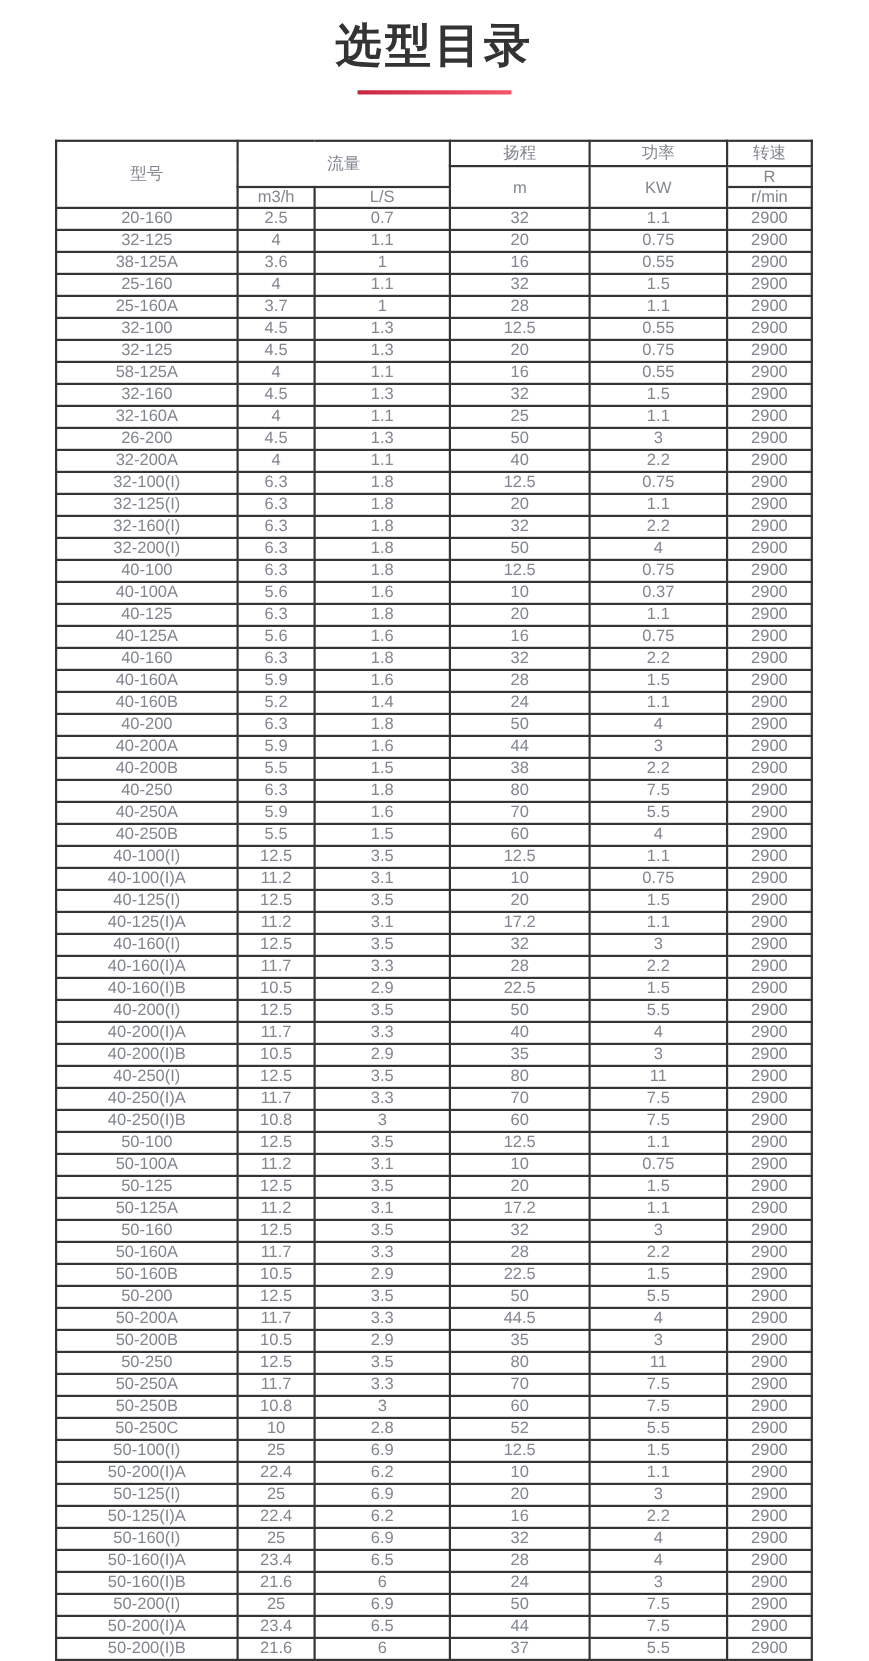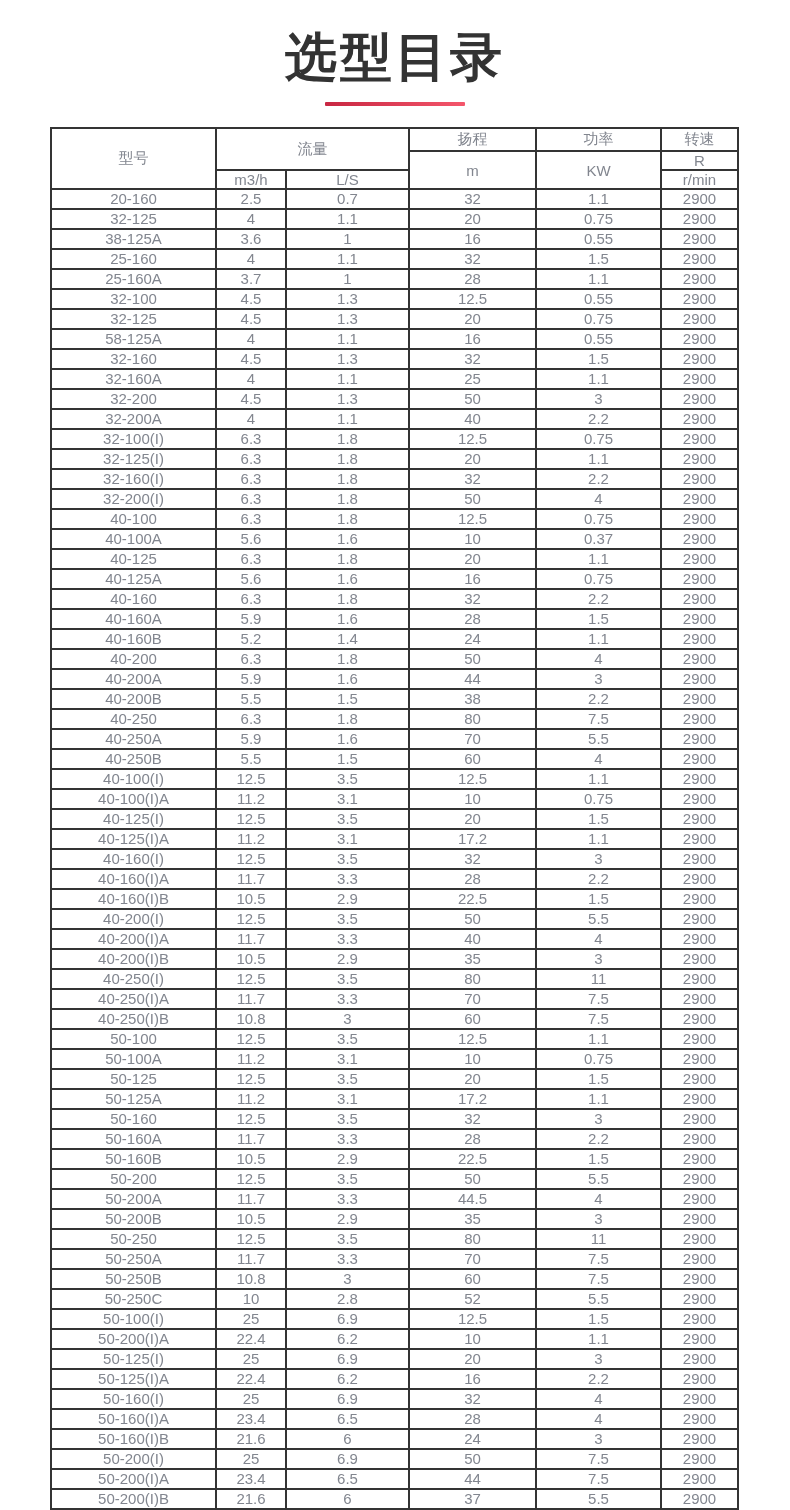--- a/index.html
+++ b/index.html
@@ -5,26 +5,26 @@
   html, body {
     margin: 0;
     padding: 0;
     width: 790px;
     height: 1510px;
     background: #ffffff;
     overflow: hidden;
     font-family: "Liberation Sans", "DejaVu Sans", sans-serif;
   }
   .page-title {
-    margin: 16px;
+    margin: 0;
     padding-top: 12px;
     height: 58px;
     line-height: 58px;
     text-align: center;
-    font-size: 52px;
+    font-size: 42px;
     font-weight: 700;
     letter-spacing: 3px;
     color: #333333;
   }
   .title-underline {
     width: 140px;
     height: 4px;
     margin: 12px auto 0 auto;
     background: linear-gradient(90deg, #c82742 0%, #f4566b 100%);
     border-radius: 1px;
@@ -169,21 +169,21 @@
       </tr>
       <tr>
         <td>32-160A</td>
         <td>4</td>
         <td>1.1</td>
         <td>25</td>
         <td>1.1</td>
         <td>2900</td>
       </tr>
       <tr>
-        <td>32-200</td>
+        <td>26-200</td>
         <td>4.5</td>
         <td>1.3</td>
         <td>50</td>
         <td>3</td>
         <td>2900</td>
       </tr>
       <tr>
         <td>32-200A</td>
         <td>4</td>
         <td>1.1</td>

